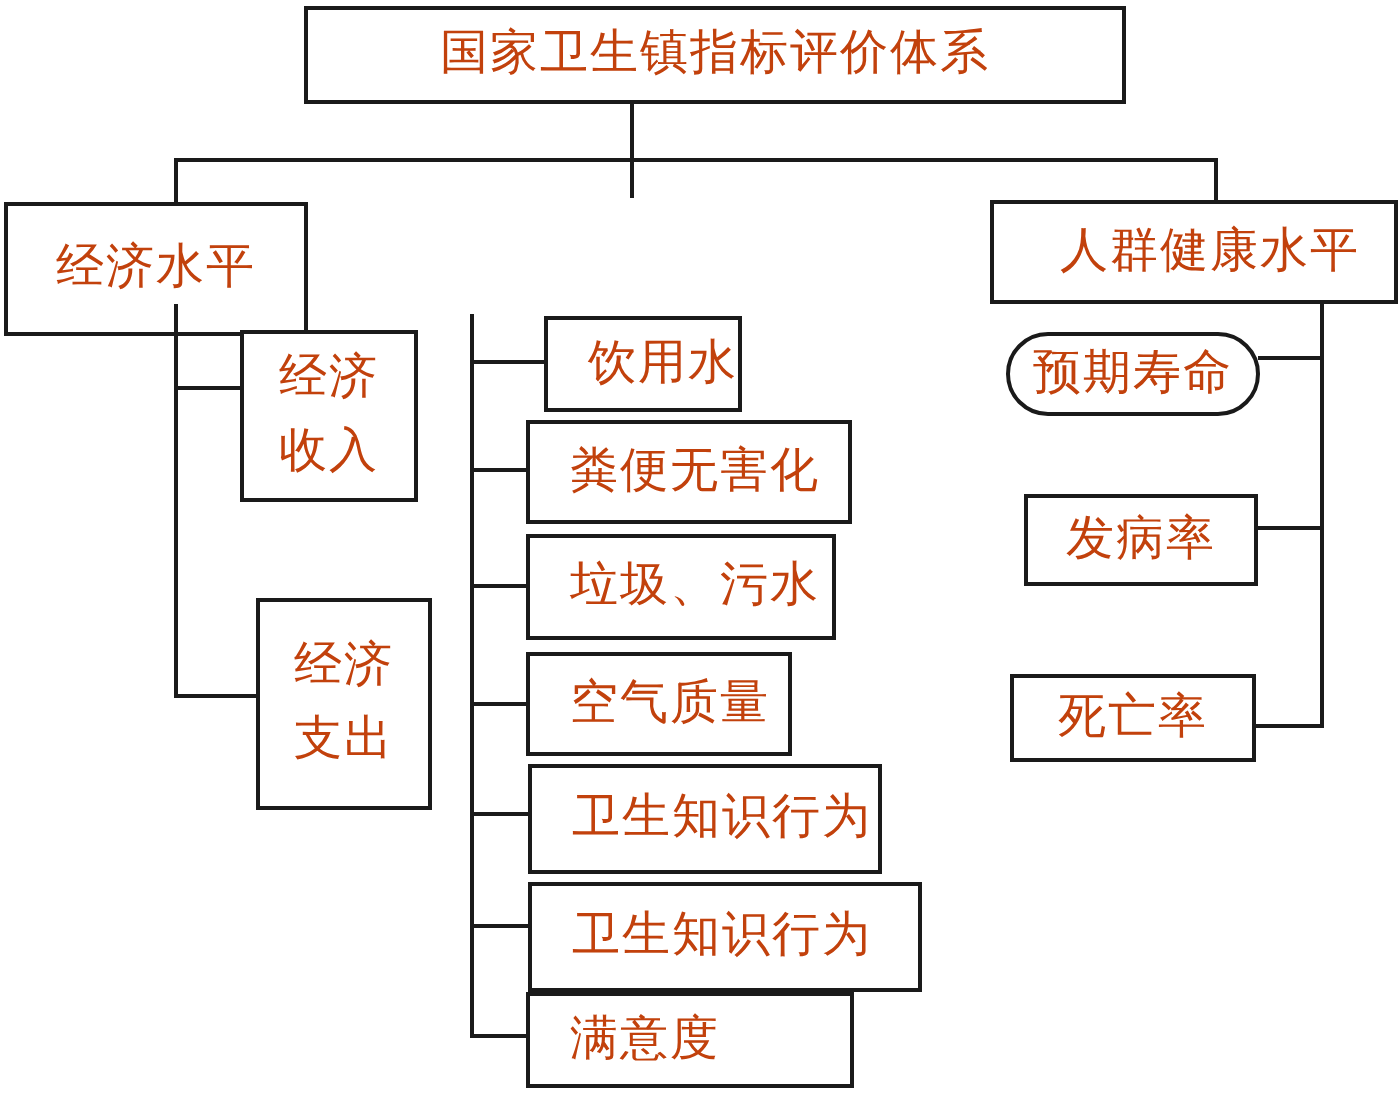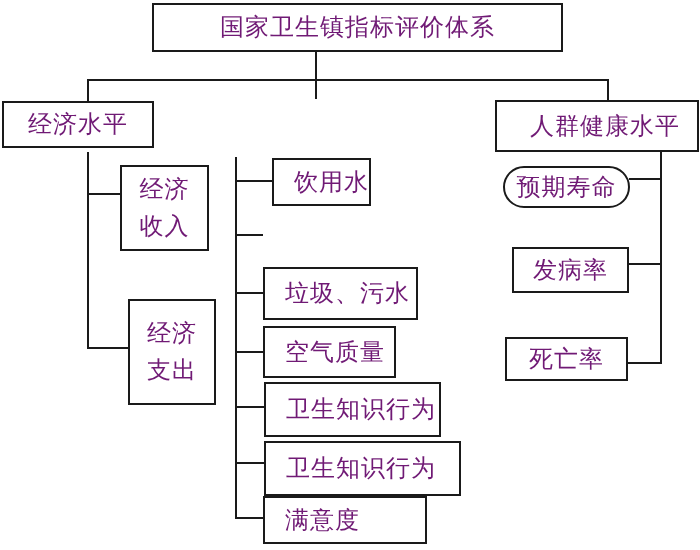--- a/index.html
+++ b/index.html
@@ -6,21 +6,21 @@
     margin: 0;
     padding: 0;
     background: #ffffff;
   }
   #canvas {
     position: relative;
     width: 700px;
     height: 550px;
     background: #ffffff;
     font-family: "Liberation Serif", "DejaVu Serif", serif;
-    color: #701a75;
+    color: #c2410c;
     overflow: hidden;
   }
   .node {
     position: absolute;
     box-sizing: border-box;
     border: 2px solid #1a1a1a;
     background: #ffffff;
     display: flex;
     align-items: center;
     justify-content: center;
@@ -38,21 +38,21 @@
     justify-content: flex-start;
     padding-left: 20px;
   }
   .line {
     position: absolute;
     background: #1a1a1a;
   }
 
   
   .n-root        { left:152px; top:3px;   width:411px; height:49px; }
-  .n-h-econ      { left:2px;   top:101px; width:152px; height:47px;text-align:center; }
+  .n-h-econ      { left:2px;   top:101px; width:152px; height:67px;text-align:center; }
   .n-h-hazard    { left:204px; top:98px;  width:227px; height:59px; }
   .n-h-health    { left:495px; top:100px; width:204px; height:52px;padding-left:16px; }
 
   .n-econ-income  { left:120px; top:165px; width:89px;  height:86px; }
   .n-econ-expense { left:128px; top:299px; width:88px;  height:106px; }
 
   .n-water        { left:272px; top:158px; width:99px;  height:48px; }
   .n-feces        { left:263px; top:210px; width:163px; height:52px; }
   .n-garbage      { left:263px; top:267px; width:155px; height:53px;text-align:center; }
   .n-air          { left:263px; top:326px; width:133px; height:52px; }
@@ -115,20 +115,21 @@
   <div class="line l-mid-trunk"></div>
   <div class="line l-mid-b1"></div>
   <div class="line l-mid-b2"></div>
   <div class="line l-mid-b3"></div>
   <div class="line l-mid-b4"></div>
   <div class="line l-mid-b5"></div>
   <div class="line l-mid-b6"></div>
   <div class="line l-mid-b7"></div>
 
   <div class="node left-text n-water">饮用水</div>
+  <div class="node left-text n-feces">粪便无害化</div>
   <div class="node left-text n-garbage">垃圾、污水</div>
   <div class="node left-text n-air">空气质量</div>
   <div class="node left-text n-vector">卫生知识行为</div>
   <div class="node left-text n-knowledge">卫生知识行为</div>
   <div class="node left-text n-satisfaction">满意度</div>
 
   <div class="line l-health-trunk"></div>
   <div class="line l-health-b1"></div>
   <div class="line l-health-b2"></div>
   <div class="line l-health-b3"></div>

